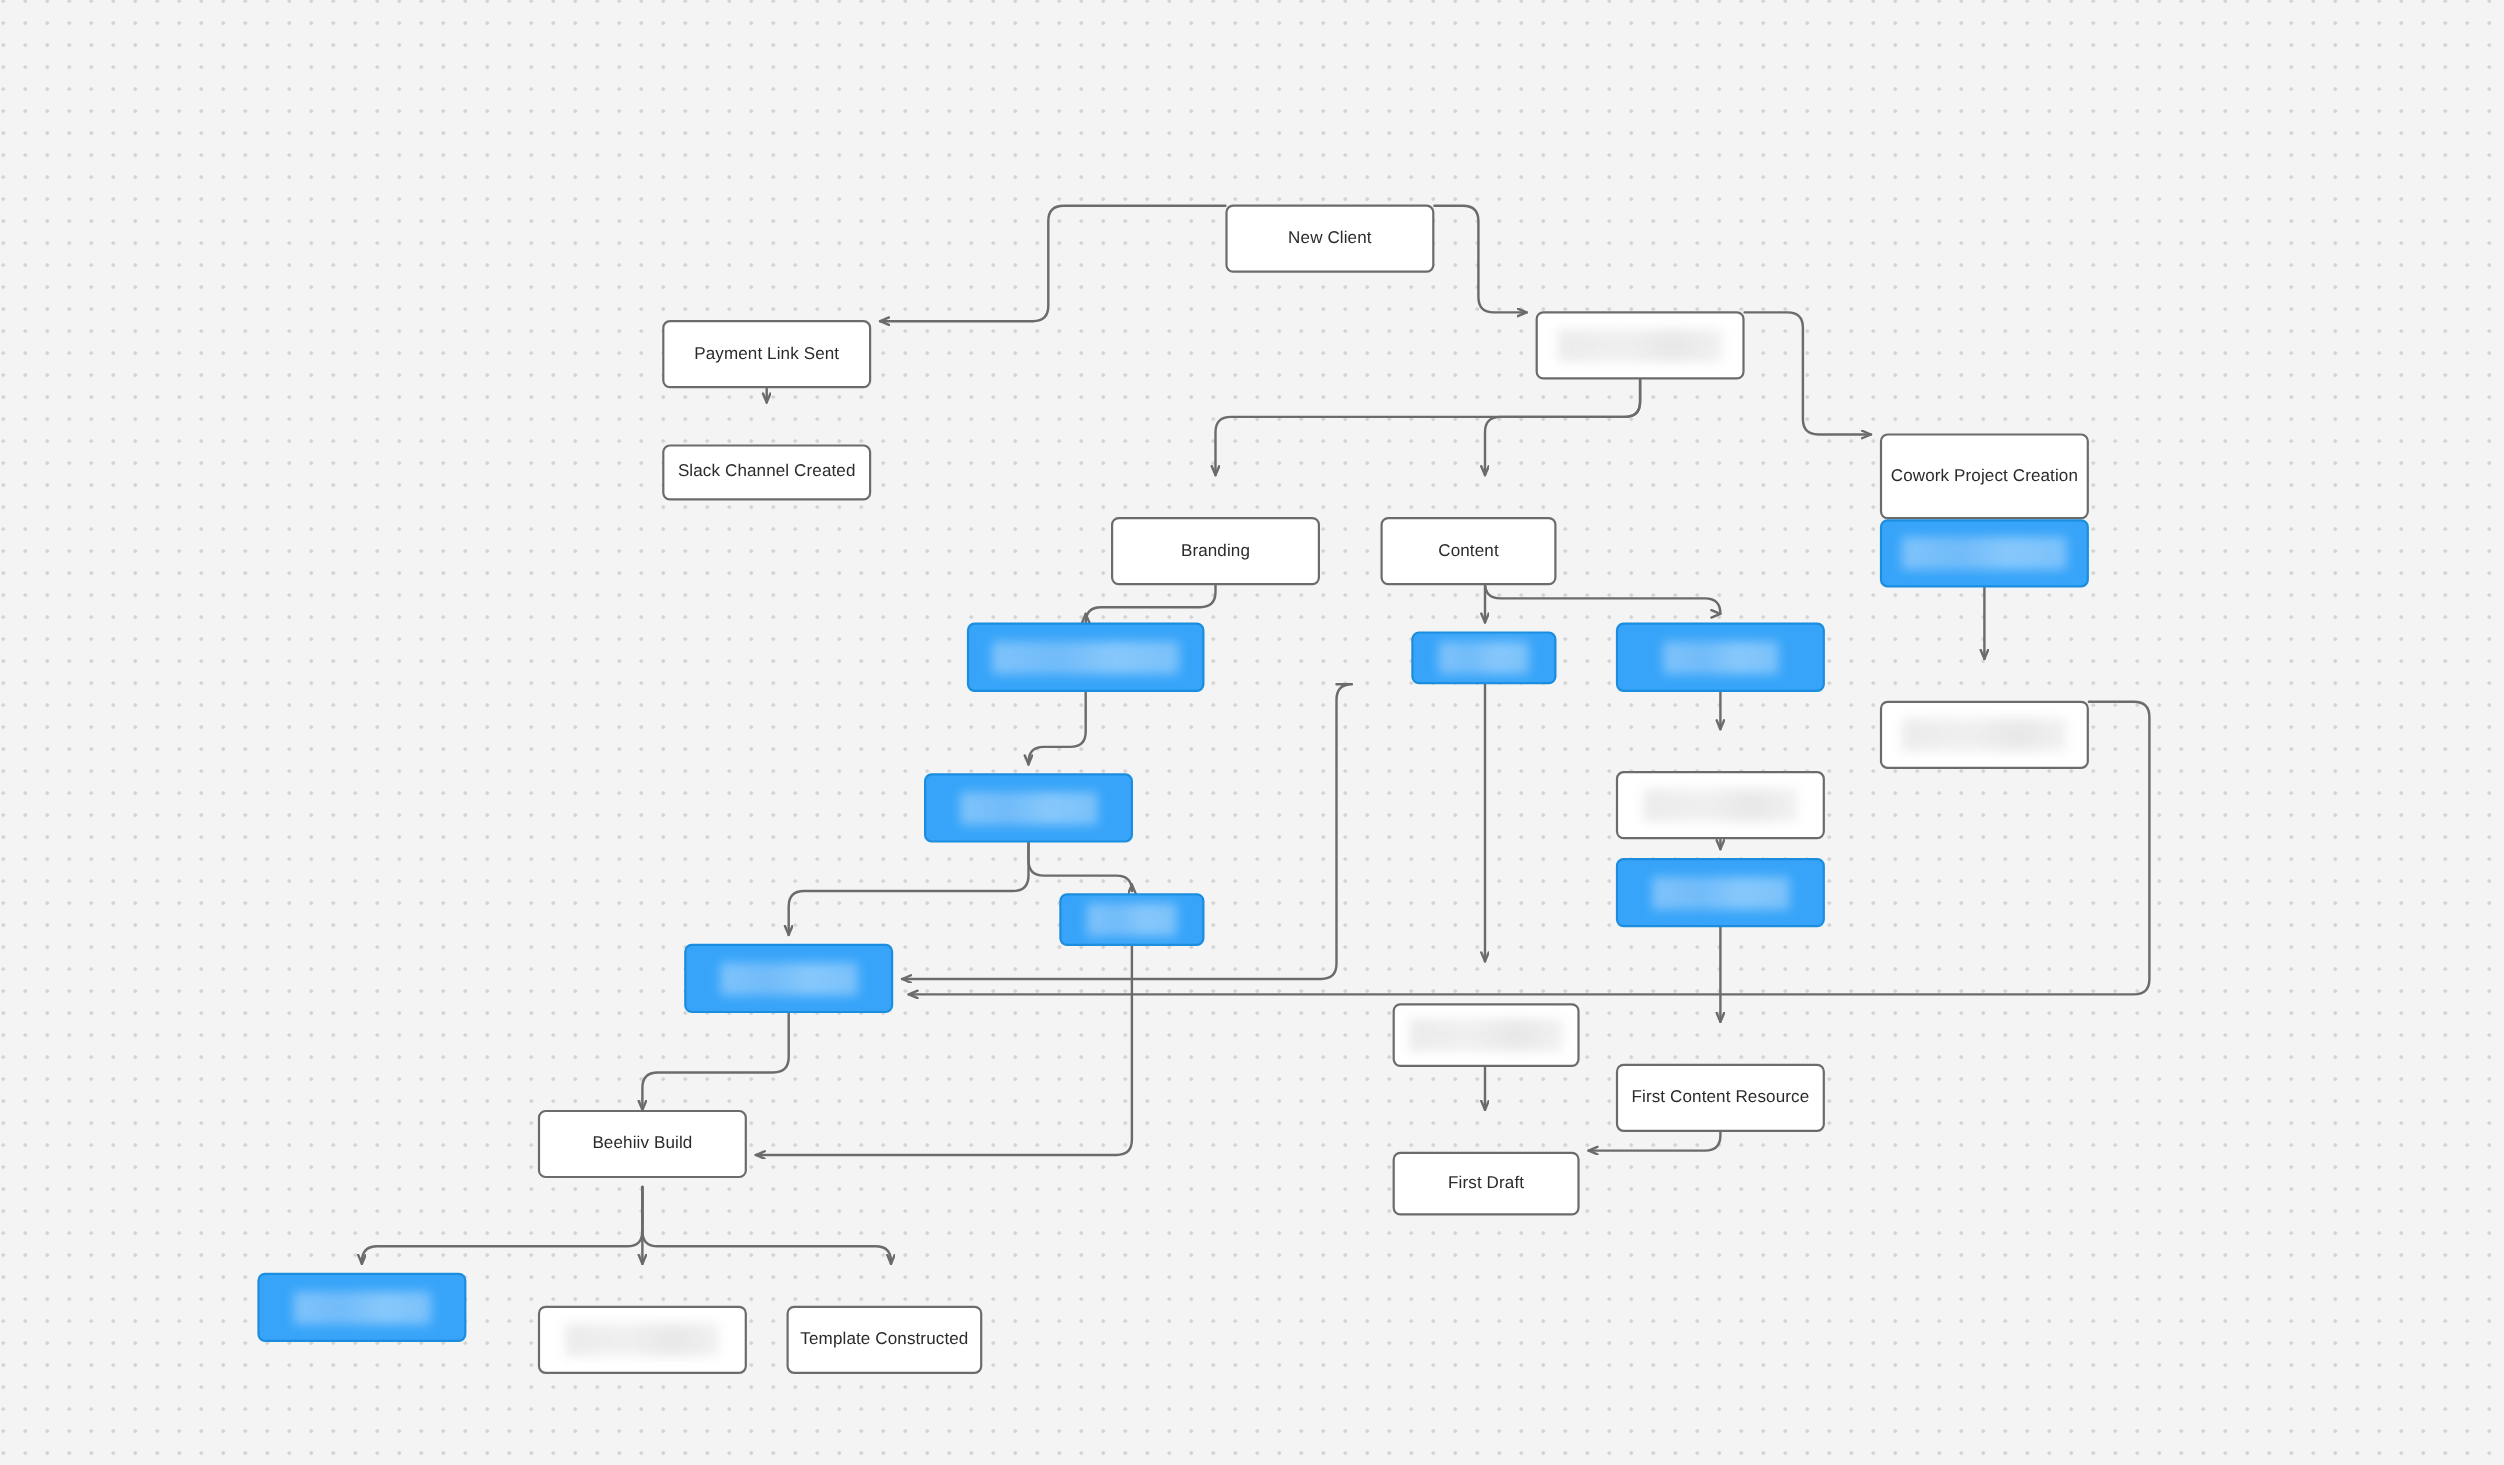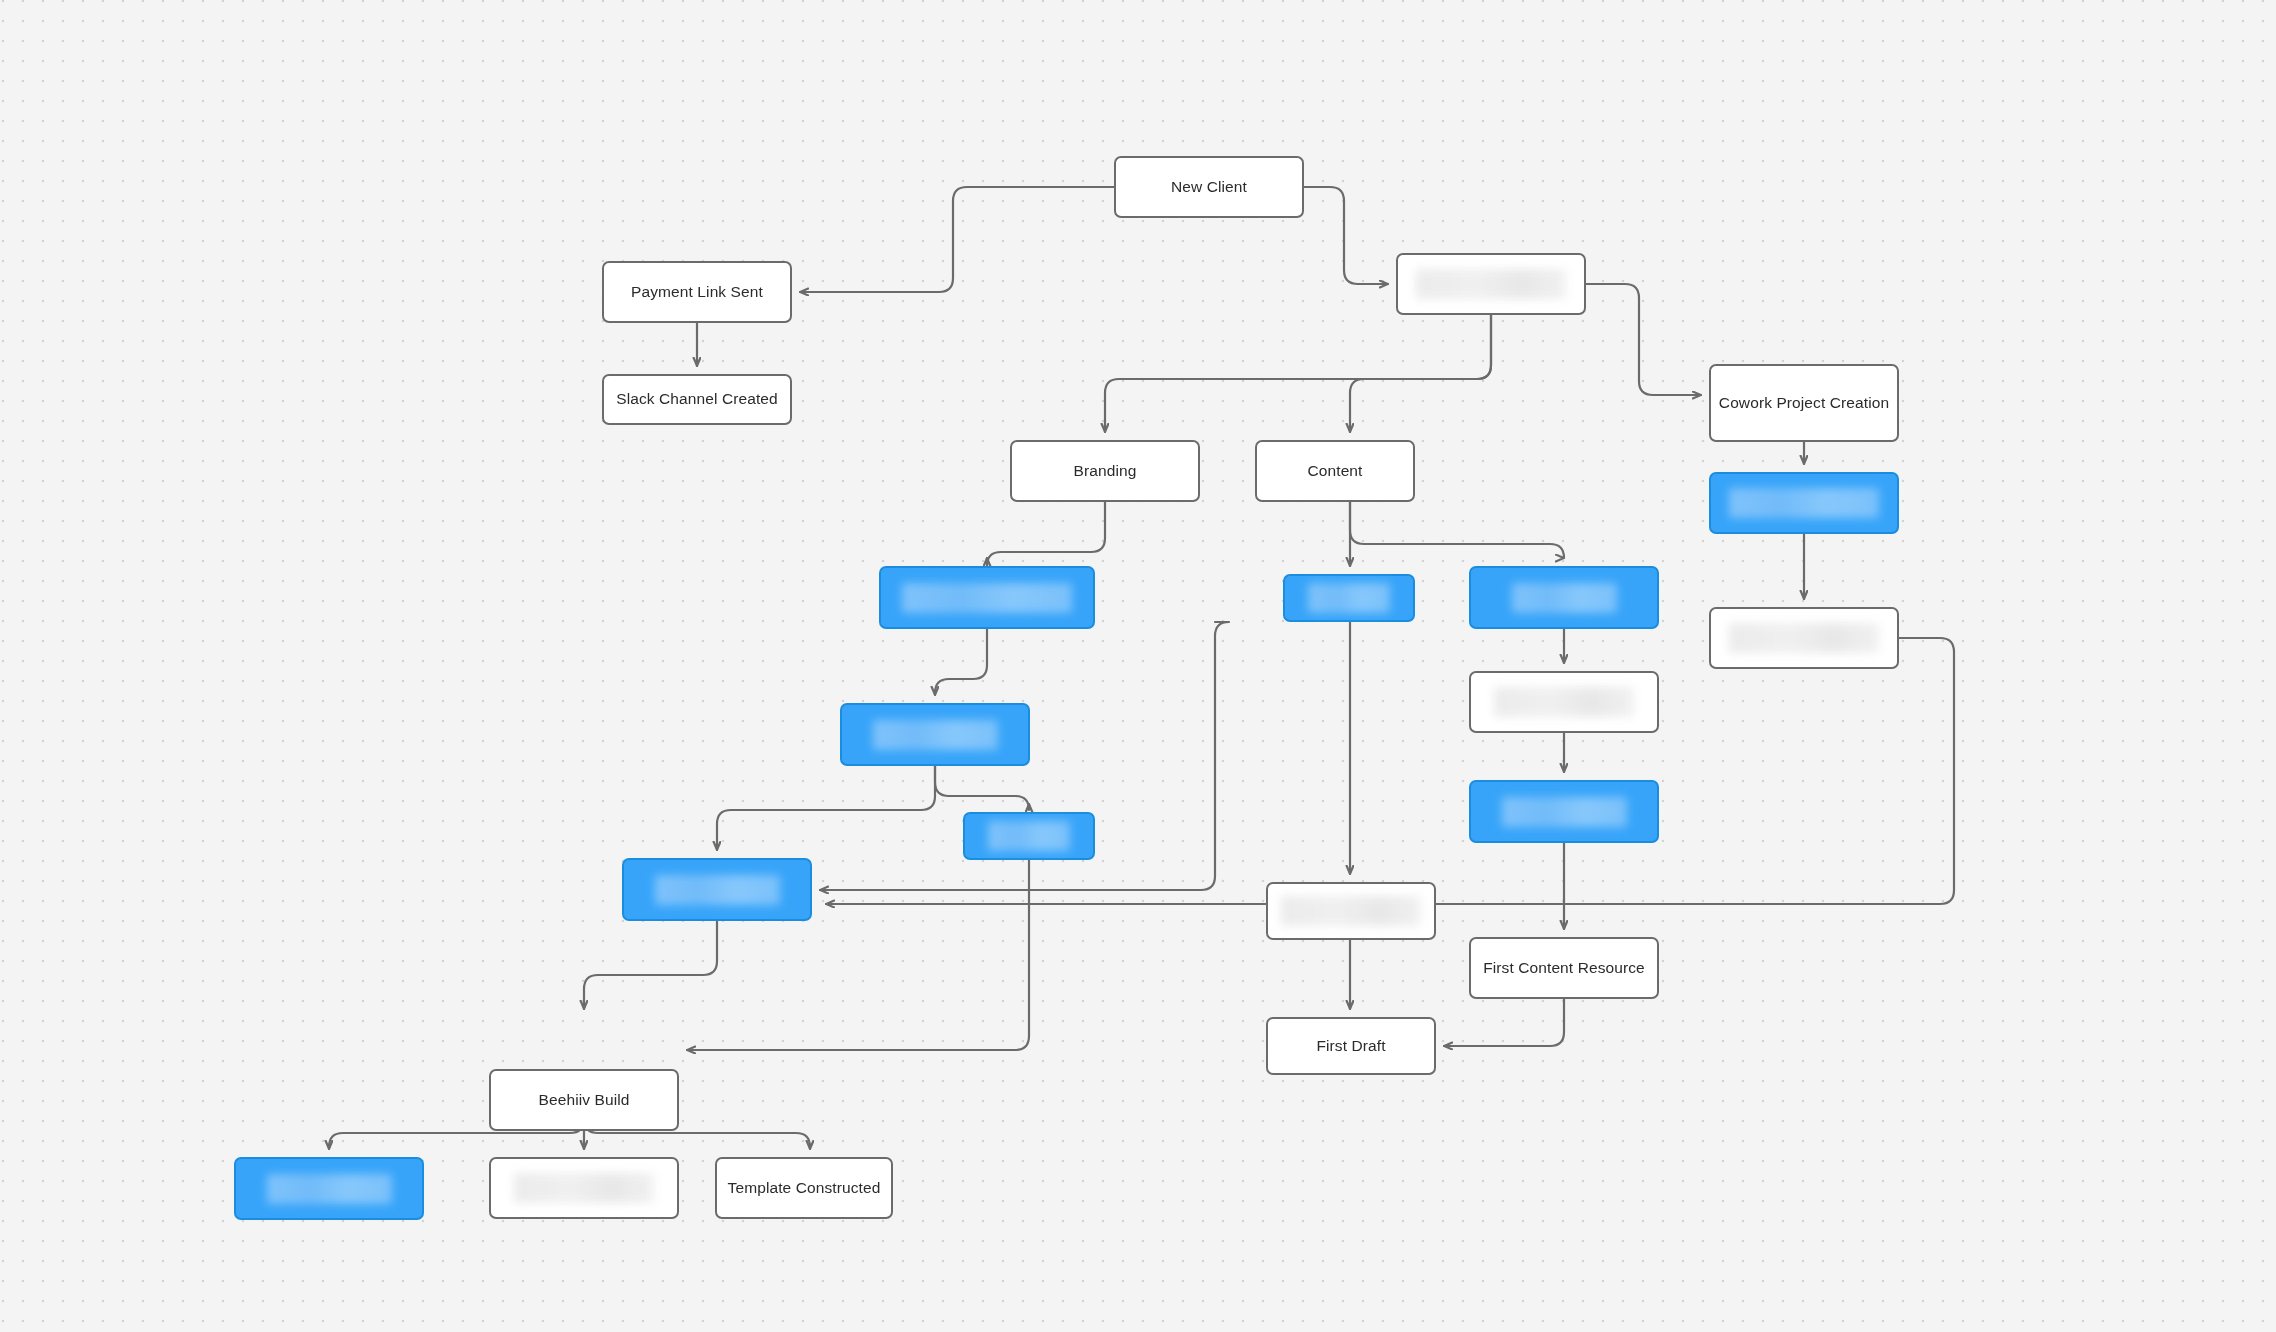--- a/index.html
+++ b/index.html
@@ -34,20 +34,21 @@
     border-radius: 7px;
     font-size: 15.5px;
     line-height: 1.2;
     text-align: center;
     letter-spacing: 0.1px;
   }
   .node.white {
     background: #ffffff;
     border: 2.4px solid #6b6b6b;
     color: #2b2b2b;
+    margin-top: 30px;
   }
   .node.blue {
     background: #37a4f9;
     border: 2.4px solid #1b8ddf;
     color: #ffffff;
   }
   
   .redact {
     display: block;
     height: 30px;
@@ -187,21 +188,21 @@
       </div>
       <div class="node blue" style="left: 622px; top: 858px; width: 190px; height: 63px;">
         <span class="redact" style="width: 125px;"></span>
       </div>
       <div class="node white" style="left: 1266px; top: 882px; width: 170px; height: 58px;">
         <span class="redact" style="width: 140px;"></span>
       </div>
       <div class="node white" style="left: 1469px; top: 937px; width: 190px; height: 62px;">
         <span class="label">First Content Resource</span>
       </div>
-      <div class="node white" style="left: 489px; top: 1069px; width: 190px; height: 62px;">
+      <div class="node white" style="left: 489px; top: 979px; width: 190px; height: 62px;">
         <span class="label">Beehiiv Build</span>
       </div>
       <div class="node white" style="left: 1266px; top: 1017px; width: 170px; height: 58px;">
         <span class="label">First Draft</span>
       </div>
       <div class="node blue" style="left: 234px; top: 1157px; width: 190px; height: 63px;">
         <span class="redact" style="width: 125px;"></span>
       </div>
       <div class="node white" style="left: 489px; top: 1157px; width: 190px; height: 62px;">
         <span class="redact" style="width: 140px;"></span>

